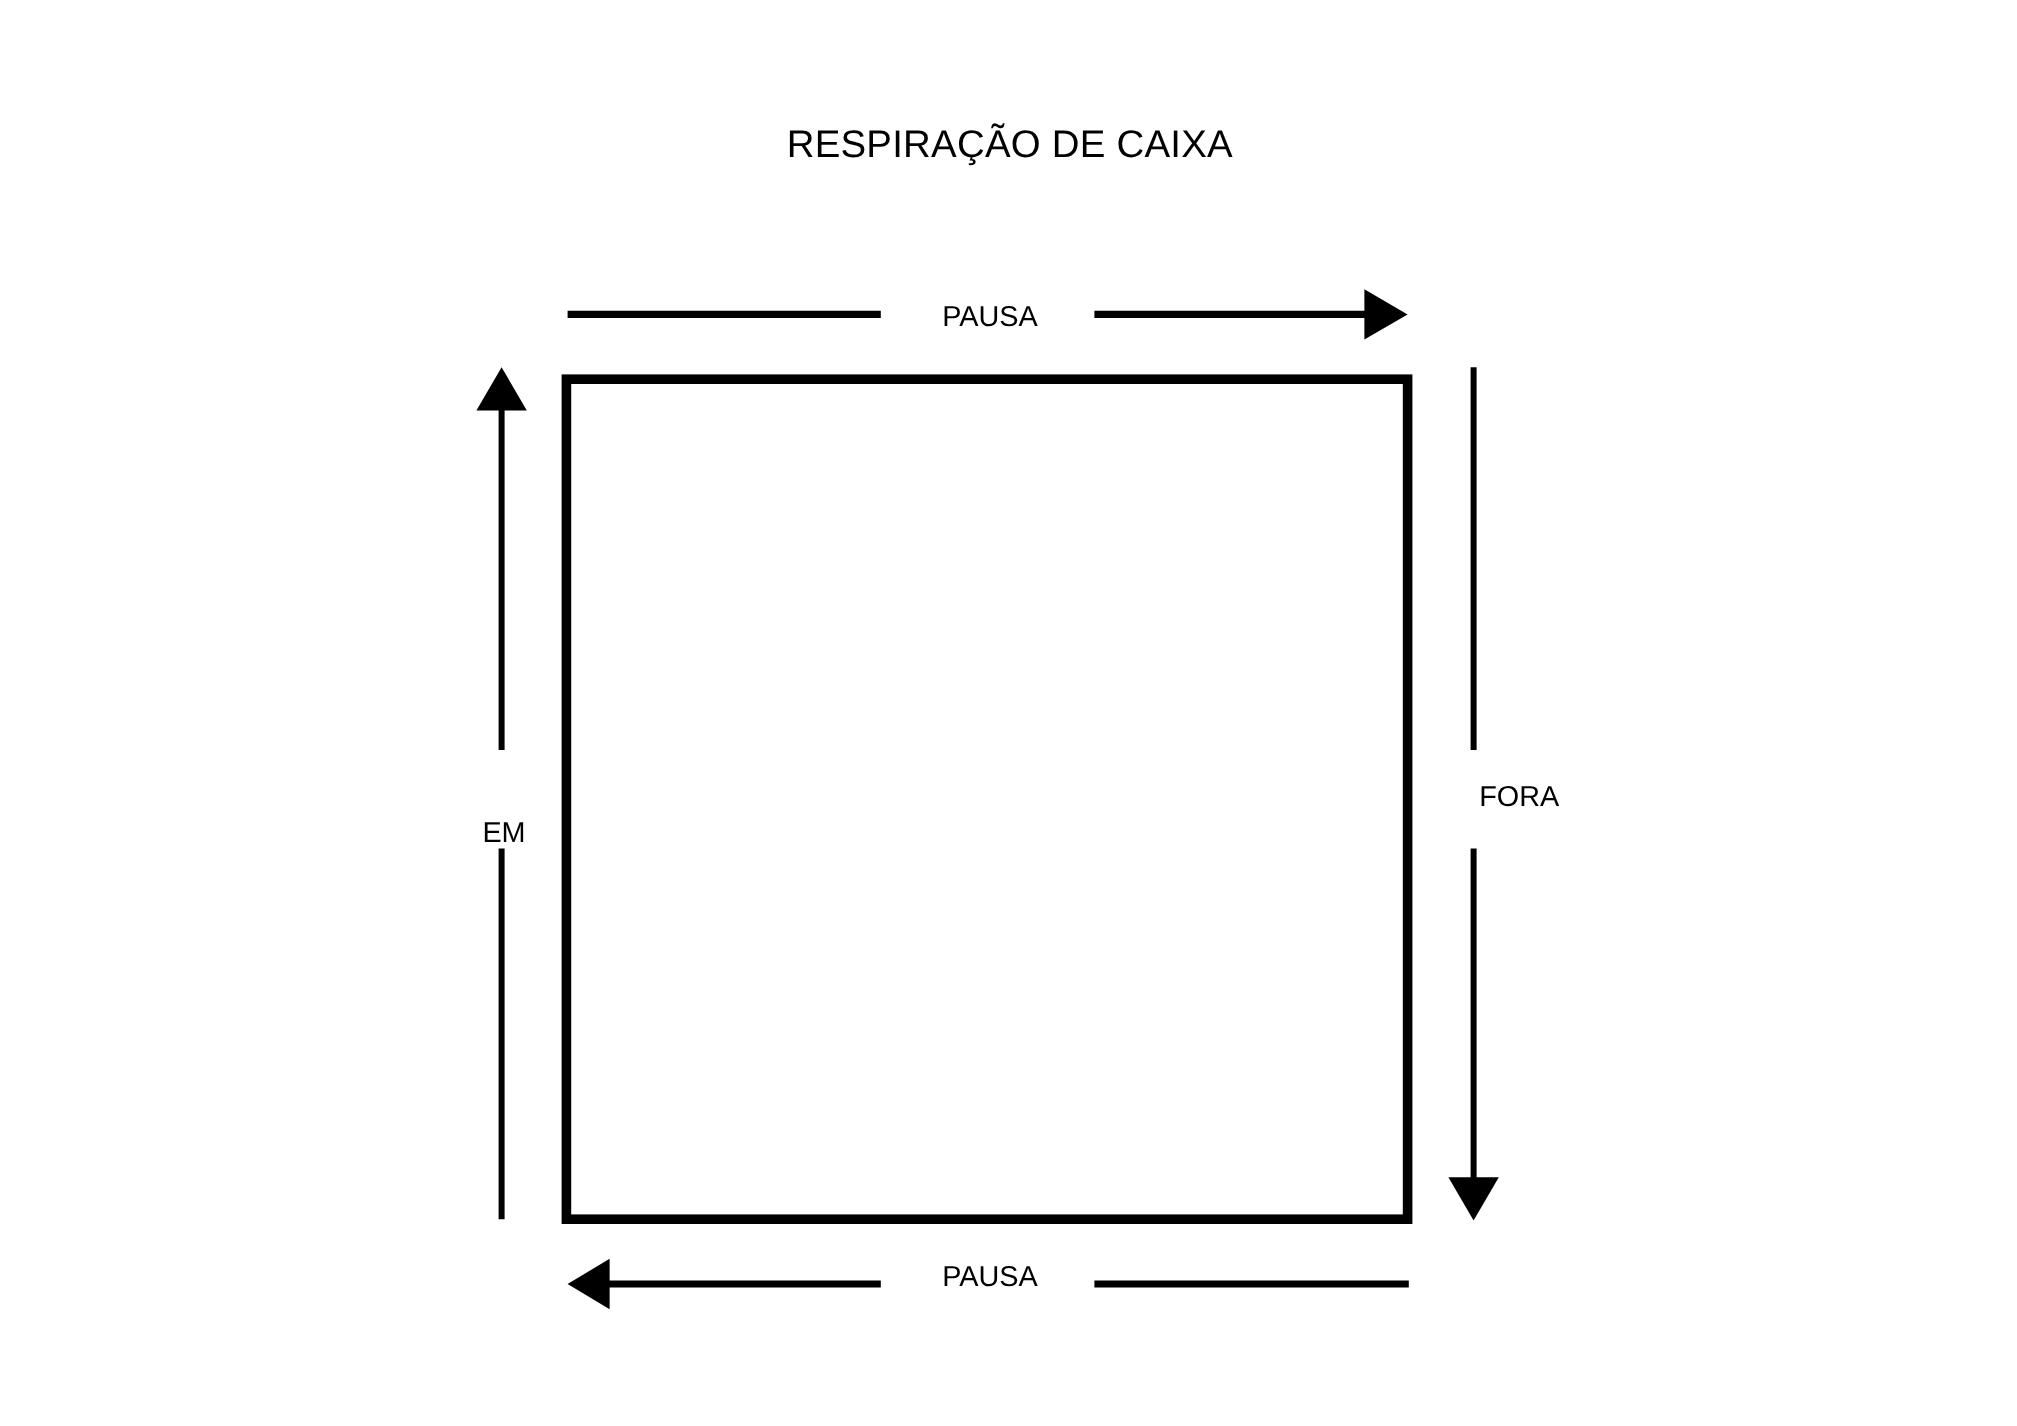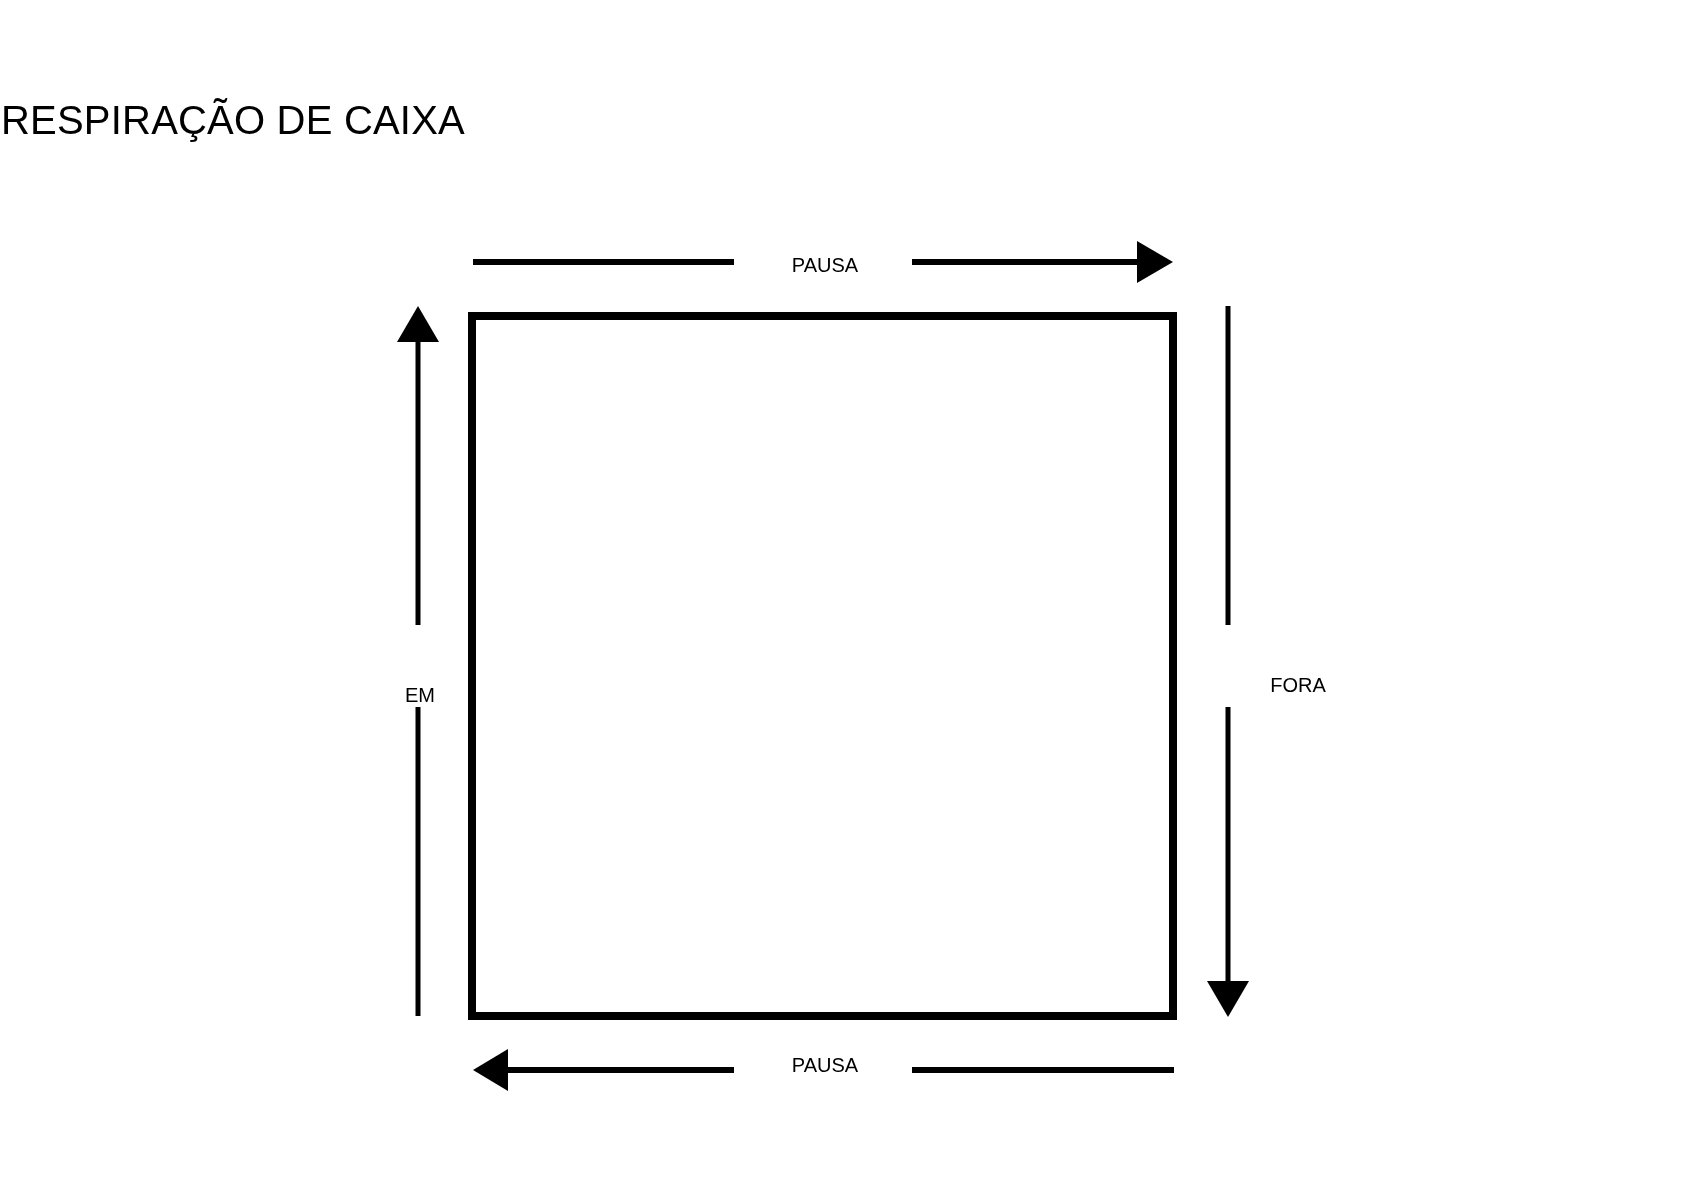--- a/index.html
+++ b/index.html
@@ -20,39 +20,39 @@
       left: 0;
       top: 0;
       width: 1681px;
       height: 1188px;
     }
     .title {
       position: absolute;
       left: 0;
       width: 1681px;
       top: 96px;
-      text-align: left;
-      font-size: 40px;
+      text-align: center;
+      font-size: 32px;
       font-weight: 400;
       letter-spacing: 0.2px;
       line-height: 48px;
       margin-left: 1px;
     }
     .label {
       position: absolute;
-      font-size: 20px;
+      font-size: 24px;
       line-height: 30px;
       font-weight: 400;
       white-space: nowrap;
       text-align: center;
     }
     .lbl-top    { left: 765px;  top: 250px; width: 120px; }
     .lbl-bottom { left: 765px;  top: 1050px; width: 120px; }
     .lbl-left   { left: 380px;  top: 680px; width: 80px; }
-    .lbl-right  { left: 1248px; top: 650px; width: 100px; margin-top: 20px; }
+    .lbl-right  { left: 1216px; top: 650px; width: 100px; }
   </style>
 </head>
 <body>
 
 <div class="canvas">
   <svg width="1681" height="1188" viewBox="0 0 1681 1188" xmlns="http://www.w3.org/2000/svg">
 
     <g>
       <rect x="472" y="316" width="701" height="700" fill="none" stroke="#000" stroke-width="8"></rect>
     </g>

